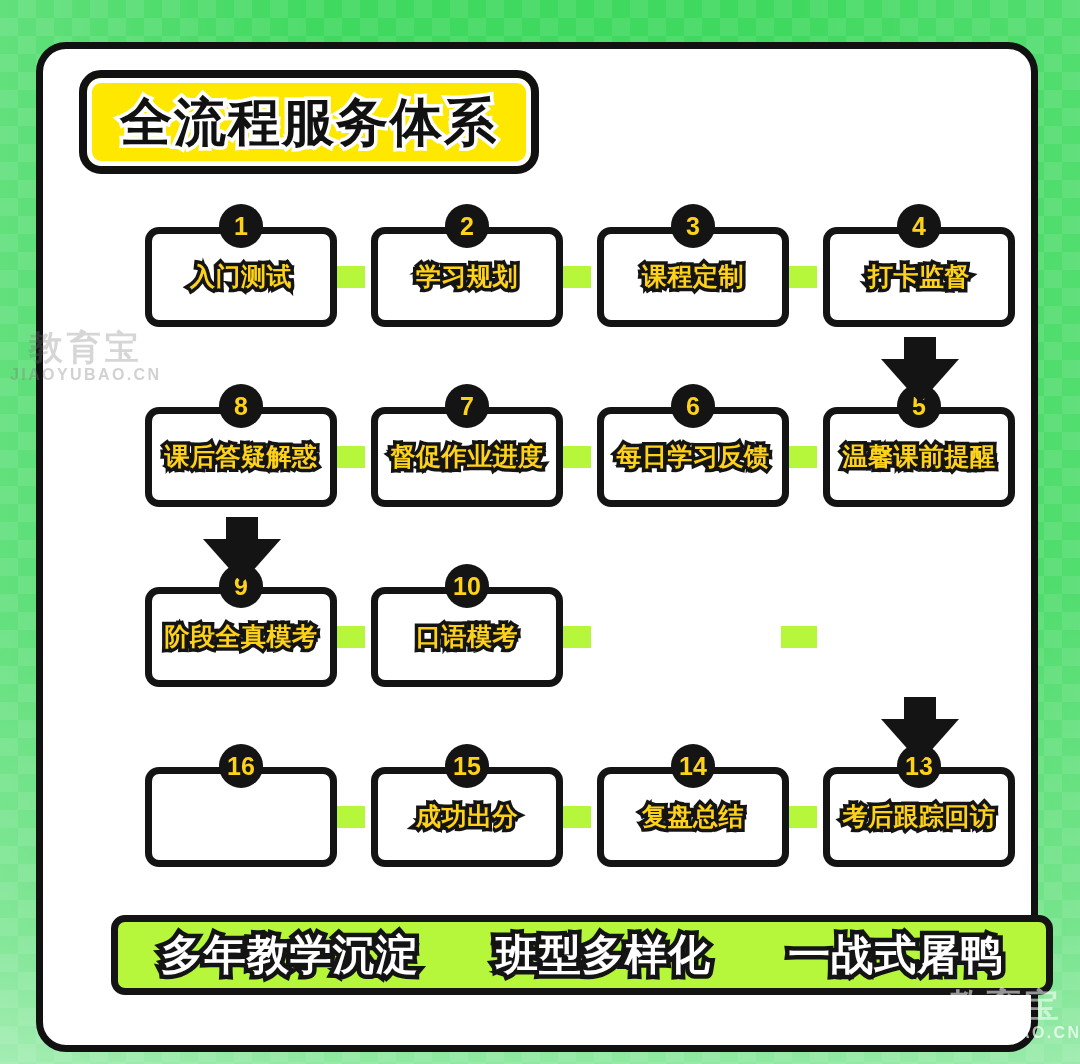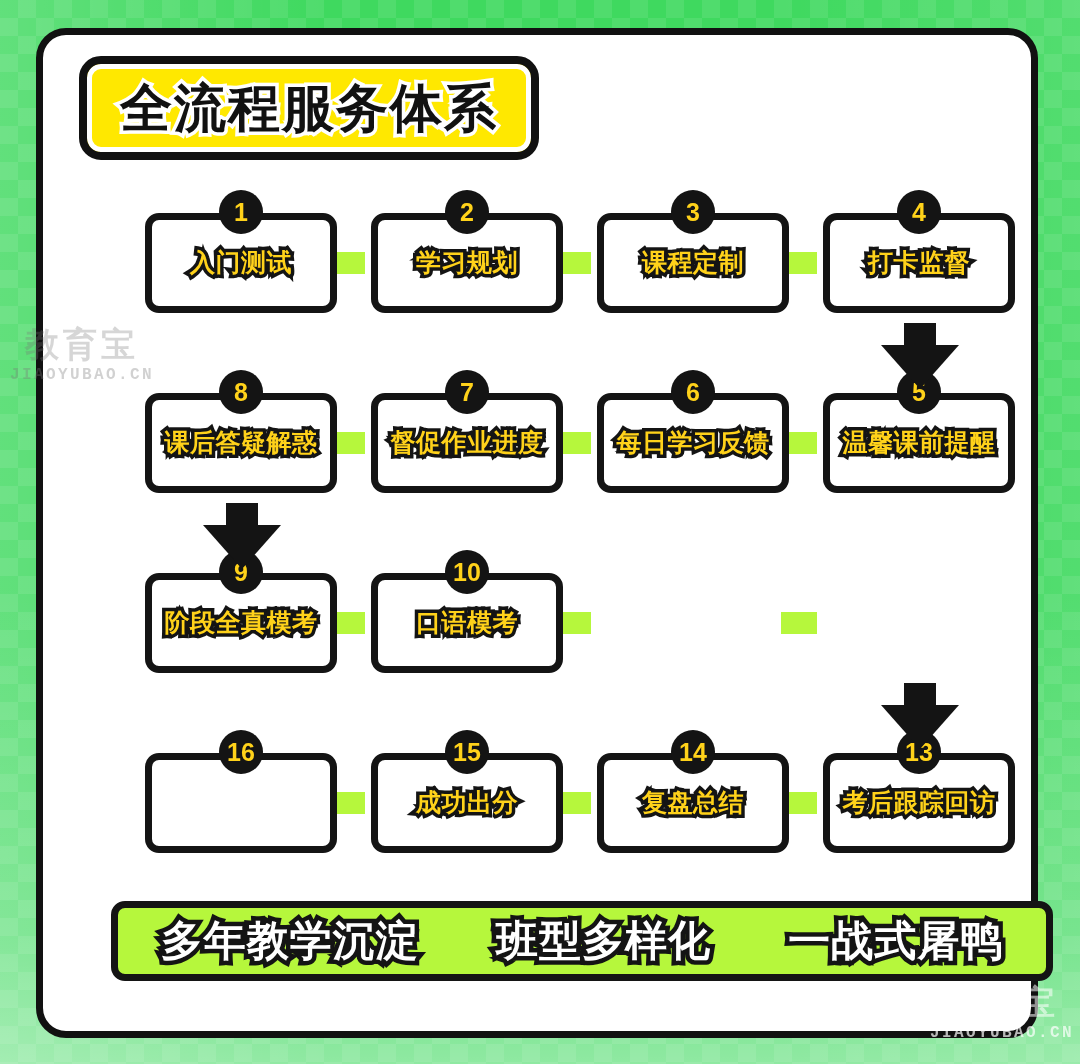--- a/index.html
+++ b/index.html
@@ -35,21 +35,21 @@
         rgba(255,255,255,0.09) 0% 25%,
         rgba(0,0,0,0.00) 0% 50%)
         0 0 / 36px 36px,
       #3fd95f;
   }
 
   
   #card {
     position: absolute;
     left: 36px;
-    top: 28px;
+    top: 42px;
     width: 1002px;
     height: 1010px;
     background: #ffffff;
     border: 7px solid #111111;
     border-radius: 30px;
   }
 
   
   #title-pill {
     position: absolute;
@@ -208,21 +208,20 @@
     white-space: nowrap;
     letter-spacing: 1px;
   }
 
   
   .watermark {
     position: absolute;
     text-align: center;
     pointer-events: none;
     user-select: none;
-    font-family: Liberation Mono, monospace;
   }
   .wm-main {
     font-size: 34px;
     font-weight: bold;
     letter-spacing: 4px;
     color: rgba(120,120,120,0.30);
     line-height: 1.05;
   }
   .wm-sub {
     font-size: 16px;

